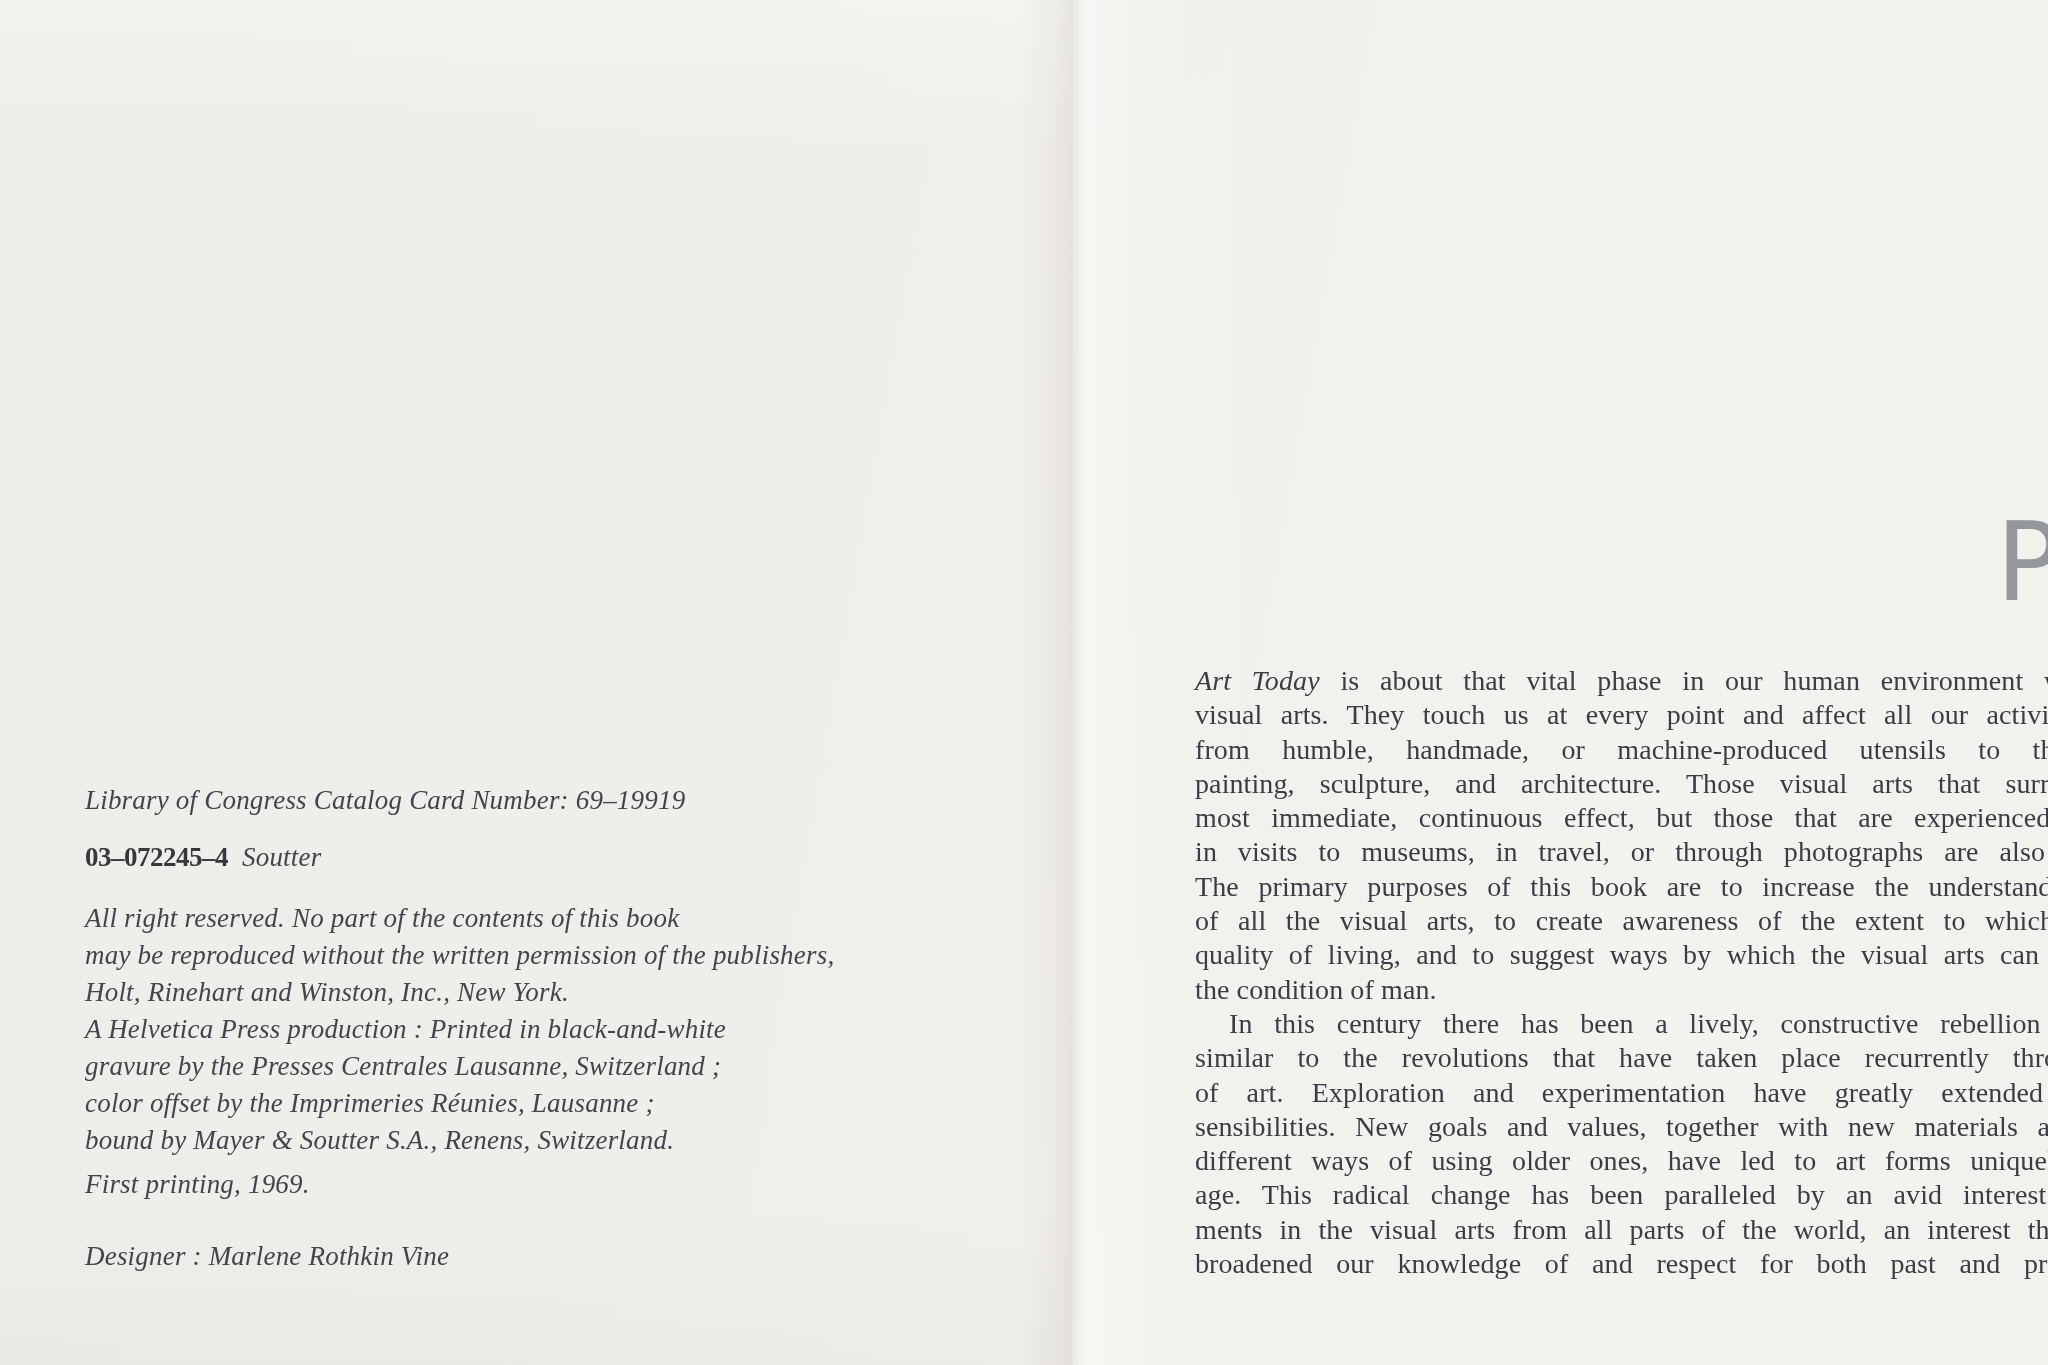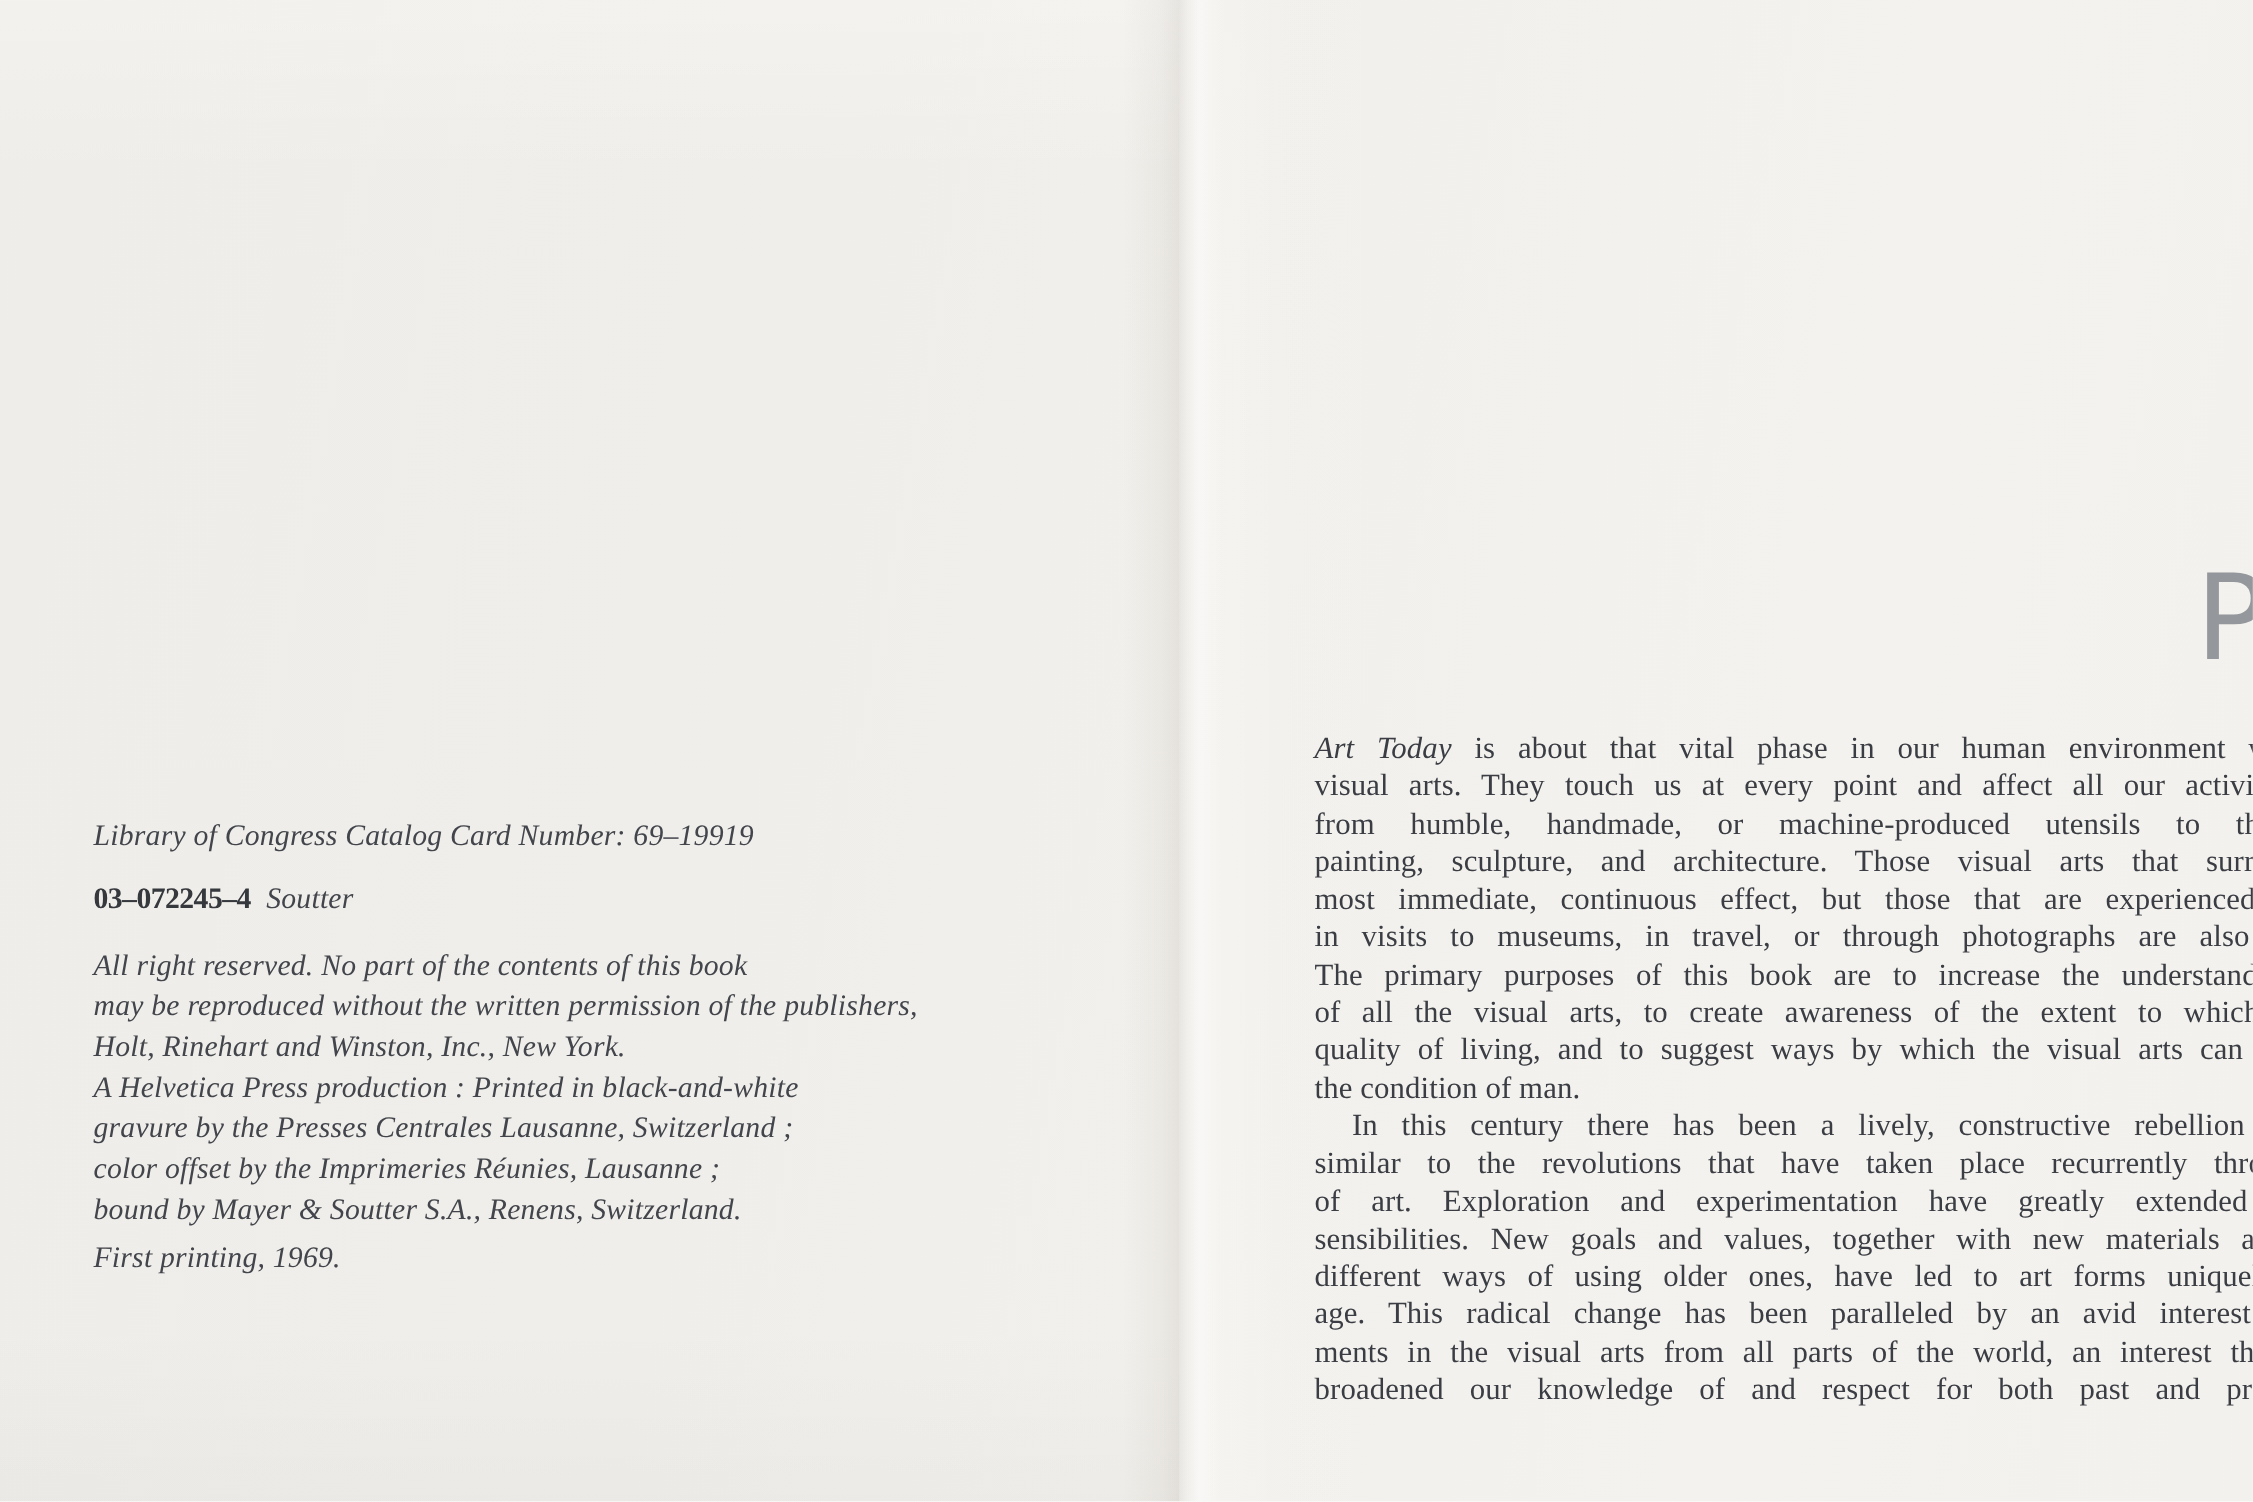--- a/index.html
+++ b/index.html
@@ -26,21 +26,21 @@
     background:linear-gradient(90deg,
       rgba(110,100,85,0) 0%,
       rgba(110,100,85,0.05) 40%,
       rgba(110,100,85,0.10) 58%,
       rgba(110,100,85,0.04) 66%,
       rgba(255,255,255,0.30) 78%,
       rgba(110,100,85,0) 100%);
   }
   
   .colophon{
-    position:absolute;left:85px;top:742px;width:780px;
+    position:absolute;left:85px;top:783px;width:780px;
     font-style:italic;color:#42454b;font-size:27px;line-height:34px;
     letter-spacing:0.2px;
   }
   .colophon .isbn-block{margin-top:24px;line-height:33px;}
   .isbn-code{
     font-style:normal;font-weight:700;color:#35383d;
     letter-spacing:-0.5px;margin-right:14px;
   }
   .rights-block{margin-top:26px;line-height:37px;}
   .printing-line{margin-top:8px;}
@@ -86,20 +86,21 @@
       <div>All right reserved. No part of the contents of this book</div>
       <div>may be reproduced without the written permission of the publishers,</div>
       <div>Holt, Rinehart and Winston, Inc., New York.</div>
       <div>A Helvetica Press production : Printed in black-and-white</div>
       <div>gravure by the Presses Centrales Lausanne, Switzerland ;</div>
       <div>color offset by the Imprimeries Réunies, Lausanne ;</div>
       <div>bound by Mayer &amp; Soutter S.A., Renens, Switzerland.</div>
     </div>
 
     <div class="printing-line">First printing, 1969.</div>
+    <div class="designer-line">Designer : Marlene Rothkin Vine</div>
   </div>
 
   <div class="heading-letter">P</div>
 
   <div class="preface">
     <div class="rline"><span class="lead-italic">Art Today</span><span> is about that vital phase in our human environment which we t</span></div>
     <div class="rline">visual arts. They touch us at every point and affect all our activities, and th</div>
     <div class="rline">from humble, handmade, or machine-produced utensils to the masterw</div>
     <div class="rline">painting, sculpture, and architecture. Those visual arts that surround us h</div>
     <div class="rline">most immediate, continuous effect, but those that are experienced only occa</div>

